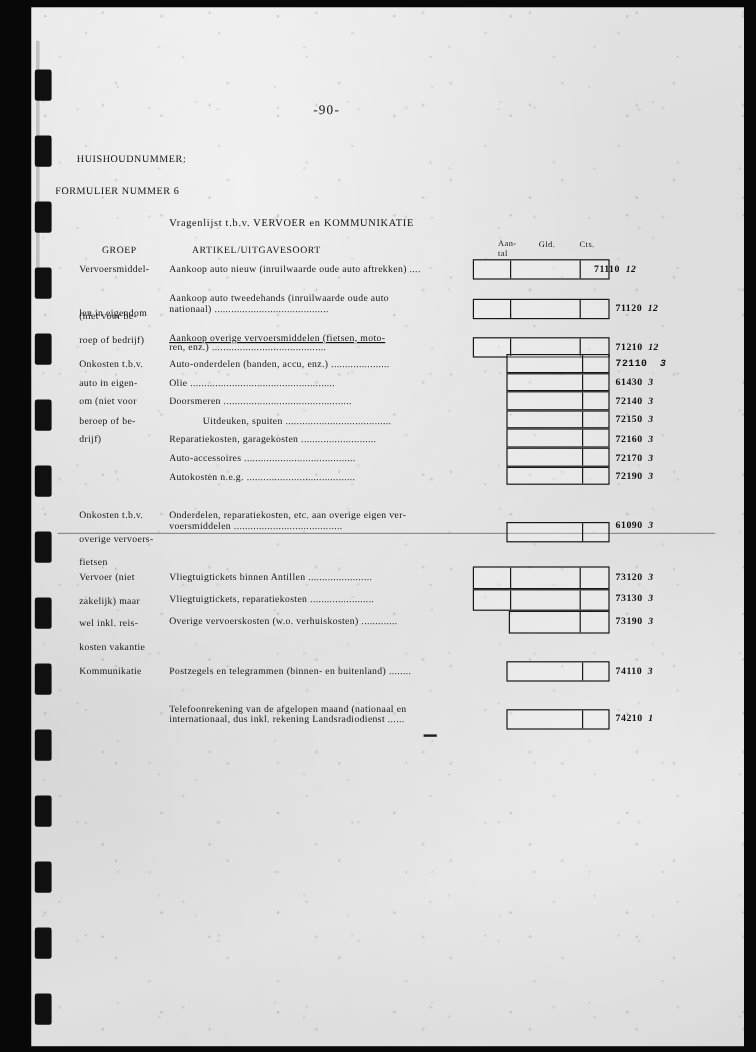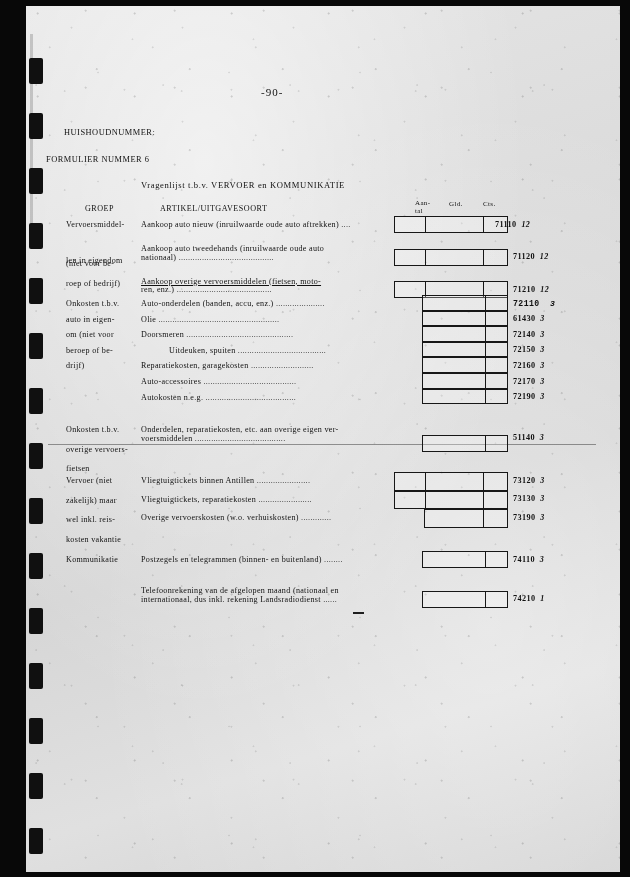--- a/index.html
+++ b/index.html
@@ -260,21 +260,21 @@
           </div>
           <div class="abs code" style="left: 487px; top: 386.1px;"><span>72190</span><span class="code-suffix">  3</span></div>
           <div class="abs group-line" style="left: 40px; top: 419px;">Onkosten t.b.v.</div>
           <div class="abs group-line" style="left: 40px; top: 438.5px;">overige vervoers-</div>
           <div class="abs group-line" style="left: 40px; top: 458px;">fietsen</div>
           <div class="abs art-line" style="left: 115px; top: 419px;">Onderdelen, reparatiekosten, etc. aan overige eigen ver-</div>
           <div class="abs art-line" style="left: 115px; top: 427.6px;">voersmiddelen .......................................</div>
           <div class="box" style="left: 396px; top: 428.6px; width: 86px; height: 17px;">
             <div class="divider" style="left: 62px;"></div>
           </div>
-          <div class="abs code" style="left: 487px; top: 427.1px;"><span>51140</span><span class="code-suffix">  3</span></div>
+          <div class="abs code" style="left: 487px; top: 427.1px;"><span>61090</span><span class="code-suffix">  3</span></div>
           <div class="abs group-line" style="left: 40px; top: 470px;">Vervoer (niet</div>
           <div class="abs group-line" style="left: 40px; top: 489.5px;">zakelijk) maar</div>
           <div class="abs group-line" style="left: 40px; top: 509px;">wel inkl. reis-</div>
           <div class="abs group-line" style="left: 40px; top: 528.5px;">kosten vakantie</div>
           <div class="abs art-line" style="left: 115px; top: 470px;">Vliegtuigtickets binnen Antillen .......................</div>
           <div class="box" style="left: 368px; top: 466px; width: 114px; height: 18.5px;">
             <div class="divider" style="left: 30px;"></div>
             <div class="divider" style="left: 88px;"></div>
           </div>
           <div class="abs code" style="left: 487px; top: 469.5px;"><span>73120</span><span class="code-suffix">  3</span></div>

